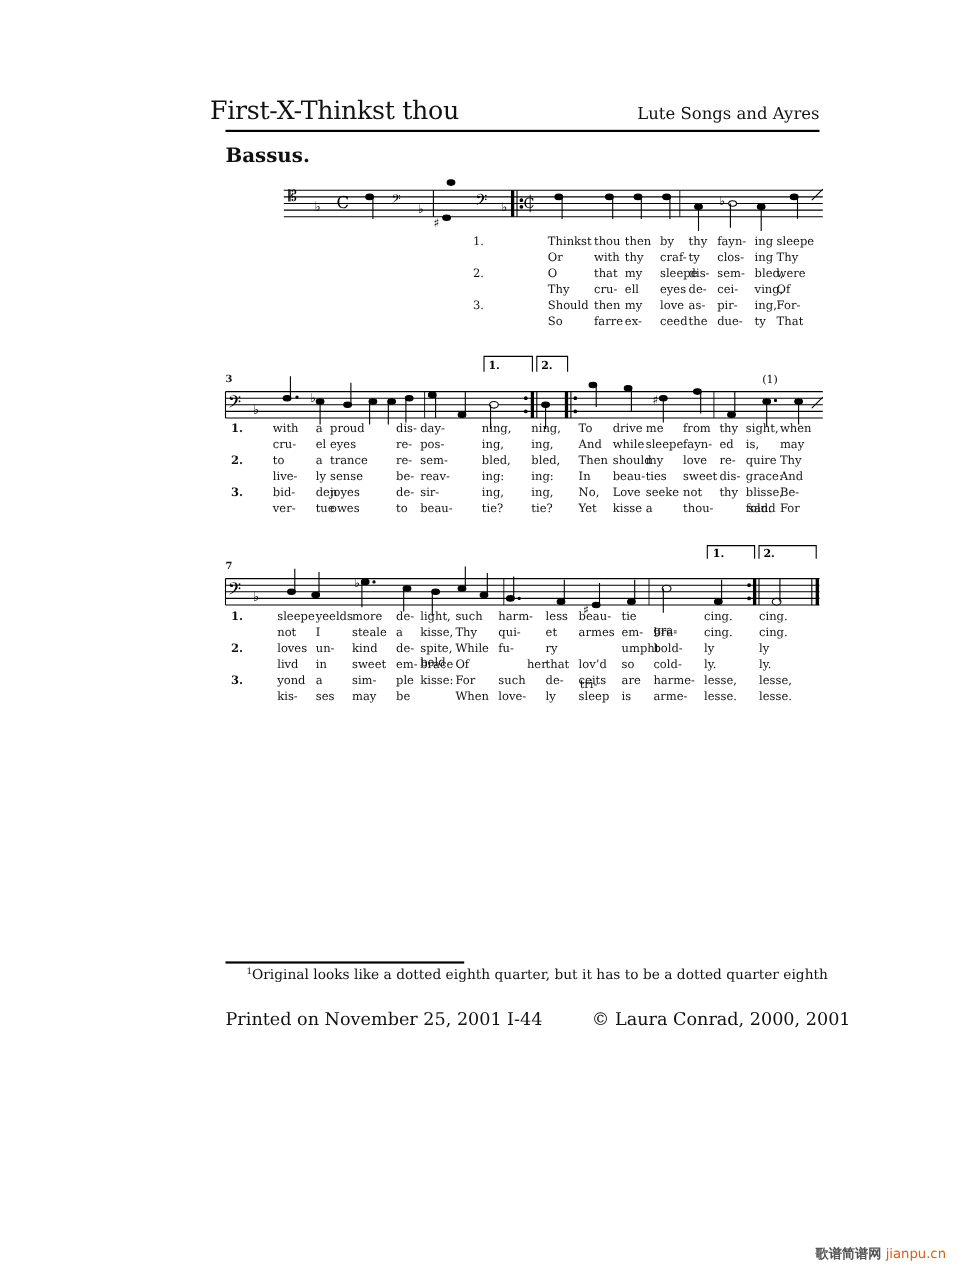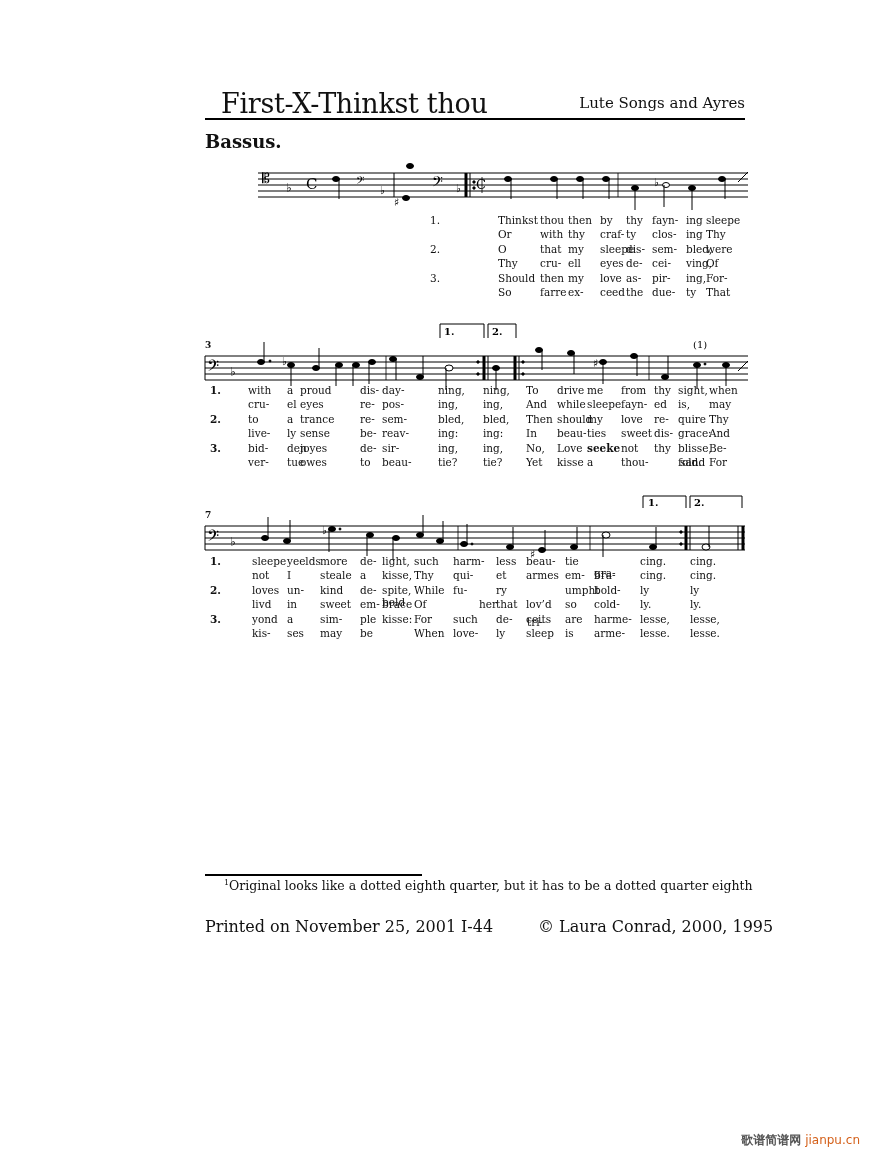--- a/index.html
+++ b/index.html
@@ -1,19 +1,19 @@
 <!DOCTYPE html>
 <html><head>
 <meta charset="utf-8">
 <style>
   html, body { margin:0; padding:0; background:#ffffff; }
   body { width:890px; height:1160px; position:relative; overflow:hidden;
          font-family:"DejaVu Serif","Liberation Serif",serif; color:#111; }
   .abs { position:absolute; }
-  .hdr-title { left:221px; top:88px; font-size:27px; letter-spacing:-0.3px; }
+  .hdr-title { left:191px; top:88px; font-size:23px; letter-spacing:-0.3px; }
   .hdr-right { right:145px; top:94px; font-size:15px; }
   .hdr-rule { left:205px; top:118px; width:540px; height:2px; background:#000; }
   .part { left:205px; top:131px; font-size:18px; font-weight:bold; }
   svg.staff { position:absolute; left:0; top:0; }
   .lyr { position:absolute; font-size:10.5px; white-space:nowrap; }
   .vn { position:absolute; font-size:10.5px; }
   .mnum { position:absolute; font-size:9px; font-weight:bold; }
   .fn-rule { left:205px; top:874px; width:217px; height:1.5px; background:#000; }
   .footnote { left:224px; top:878px; font-size:12.5px; }
   .footnote sup { font-size:8px; }
@@ -321,21 +321,21 @@
     <div class="vn" style="left: 210px; top: 441.6px; font-weight: bold;">3.</div>
     <div class="lyr" style="left: 248px; top: 441.6px;">bid-</div>
     <div class="lyr" style="left: 287px; top: 441.6px;">den</div>
     <div class="lyr" style="left: 300px; top: 441.6px;">joyes</div>
     <div class="lyr" style="left: 360px; top: 441.6px;">de-</div>
     <div class="lyr" style="left: 382px; top: 441.6px;">sir-</div>
     <div class="lyr" style="left: 438px; top: 441.6px;">ing,</div>
     <div class="lyr" style="left: 483px; top: 441.6px;">ing,</div>
     <div class="lyr" style="left: 526px; top: 441.6px;">No,</div>
     <div class="lyr" style="left: 557px; top: 441.6px;">Love</div>
-    <div class="lyr" style="left: 587px; top: 441.6px; font-weight: bold;">seeke</div>
+    <div class="lyr" style="left: 587px; top: 441.6px;">seeke</div>
     <div class="lyr" style="left: 621px; top: 441.6px;">not</div>
     <div class="lyr" style="left: 654px; top: 441.6px;">thy</div>
     <div class="lyr" style="left: 678px; top: 441.6px;">blisse,</div>
     <div class="lyr" style="left: 709px; top: 441.6px;">Be-</div>
     <div class="lyr" style="left: 248px; top: 456px;">ver-</div>
     <div class="lyr" style="left: 287px; top: 456px;">tue</div>
     <div class="lyr" style="left: 300px; top: 456px;">owes</div>
     <div class="lyr" style="left: 360px; top: 456px;">to</div>
     <div class="lyr" style="left: 382px; top: 456px;">beau-</div>
     <div class="lyr" style="left: 438px; top: 456px;">tie?</div>
@@ -431,15 +431,15 @@
     <div class="lyr" style="left: 594px; top: 627px;">arme-</div>
     <div class="lyr" style="left: 640px; top: 627px;">lesse.</div>
     <div class="lyr" style="left: 690px; top: 627px;">lesse.</div>
   </div>
 
 <div class="abs fn-rule"></div>
 <div class="abs footnote"><sup>1</sup><span>Original looks like a dotted eighth quarter, but it has to be a dotted quarter eighth</span></div>
 
 <div class="abs foot-l">Printed on November 25, 2001</div>
 <div class="abs foot-c">I-44</div>
-<div class="abs foot-r">© Laura Conrad, 2000, 1995</div>
+<div class="abs foot-r">© Laura Conrad, 2000, 2001</div>
 
 <div class="abs wm"><b>歌谱简谱网</b> <span>jianpu.cn</span></div>
 
 </body></html>

